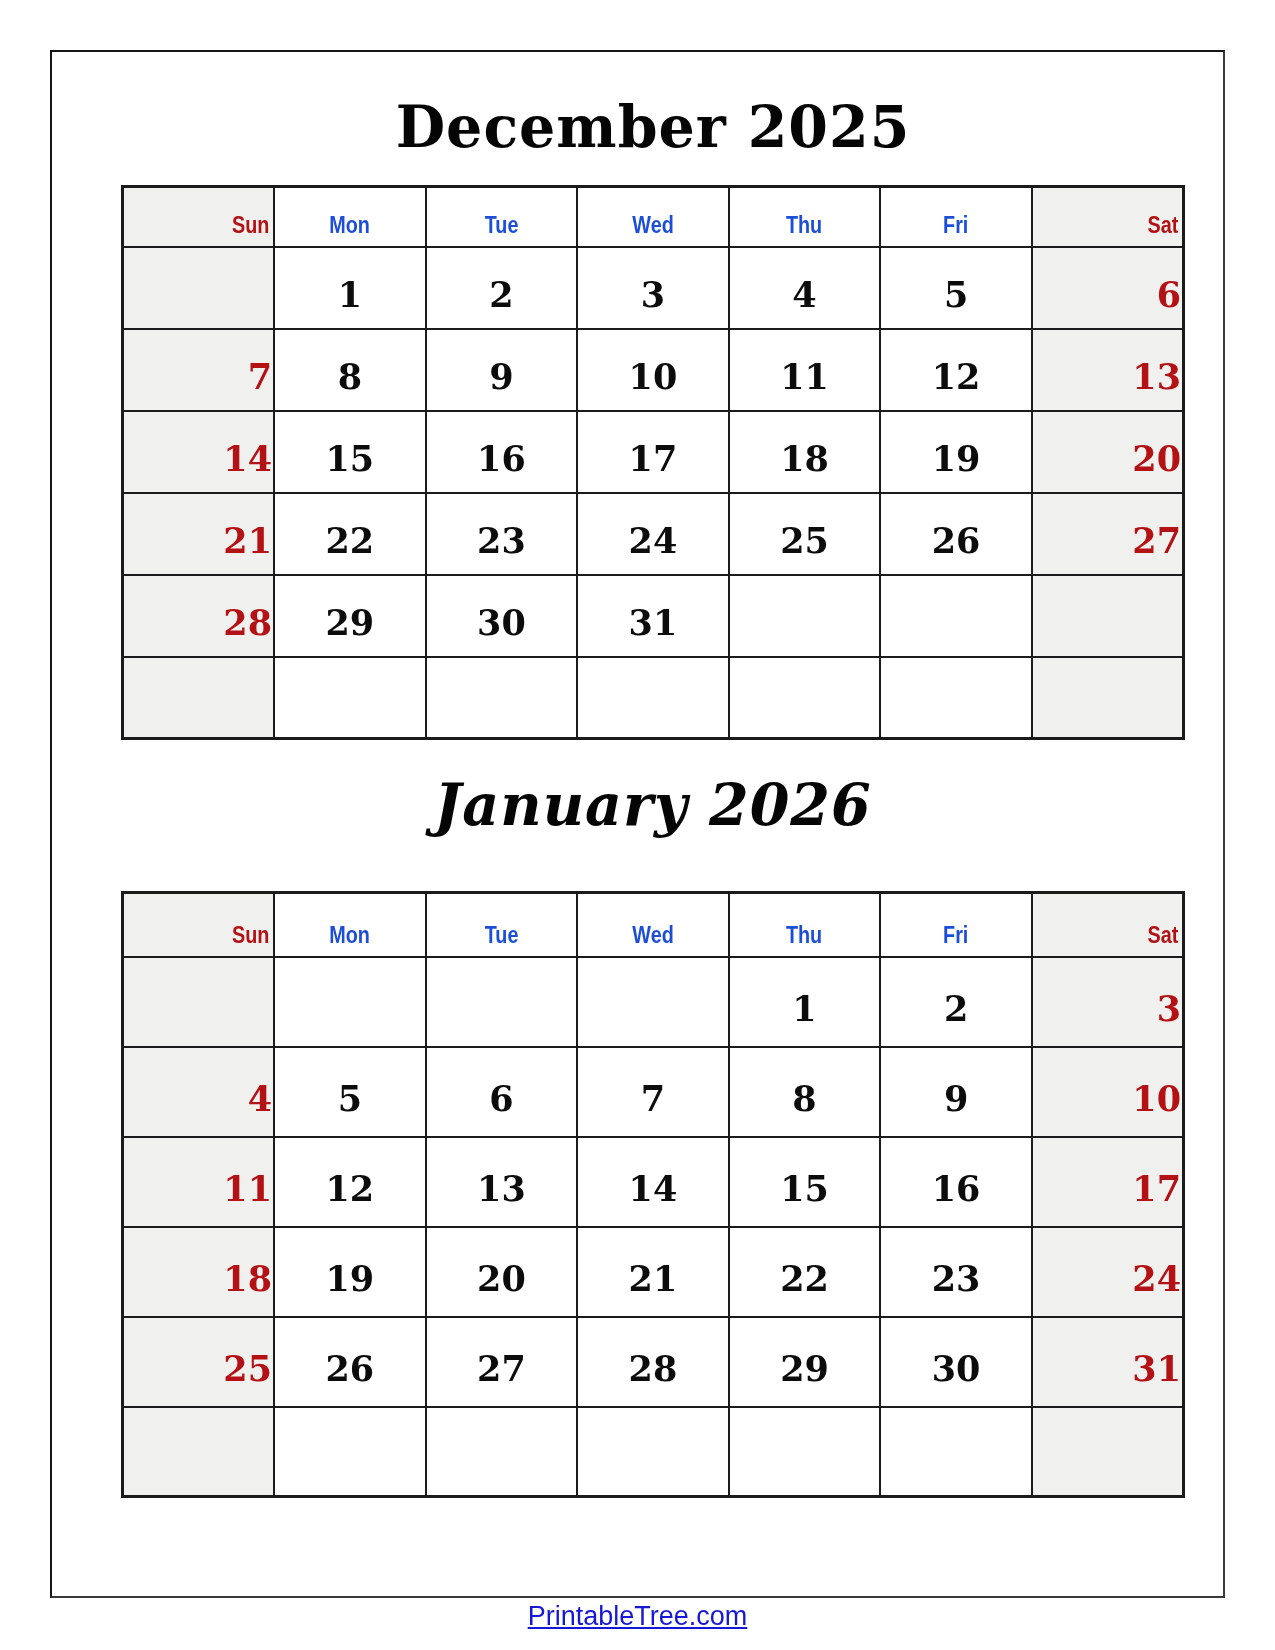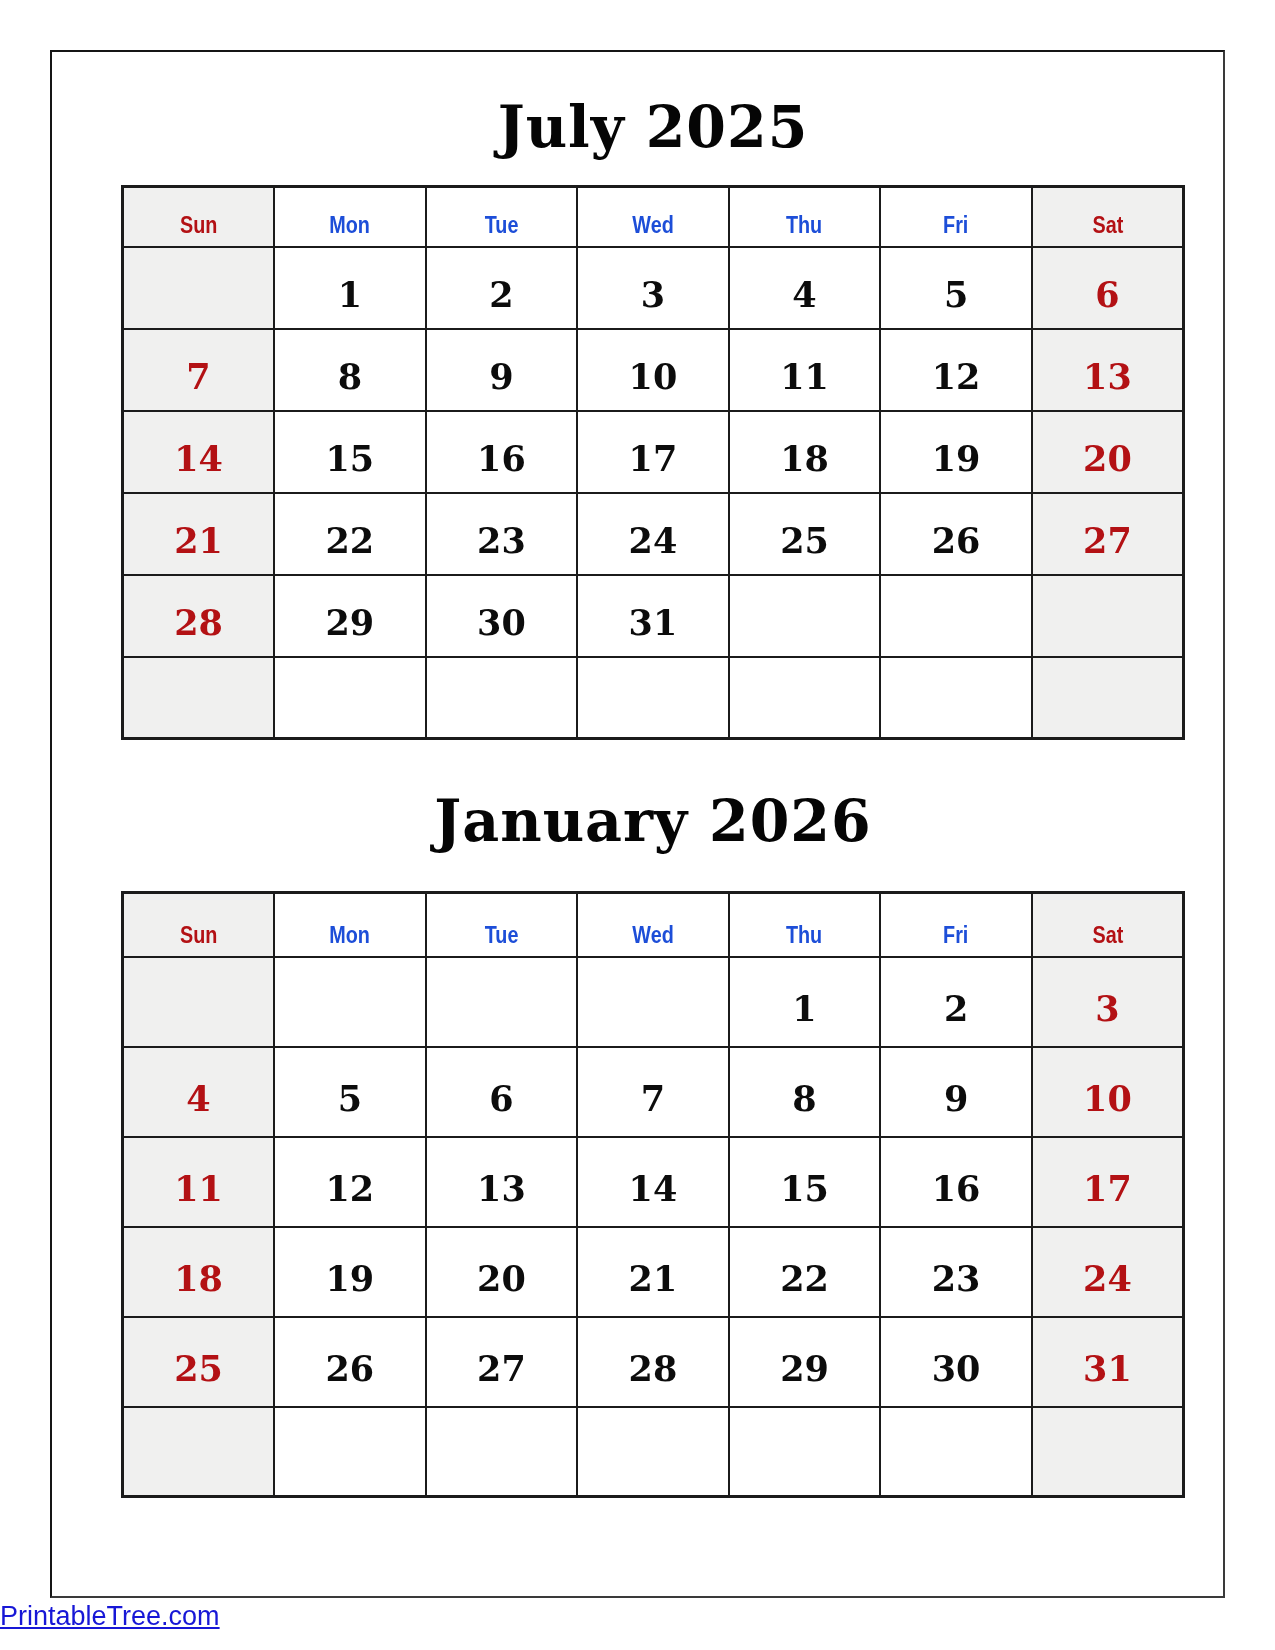--- a/index.html
+++ b/index.html
@@ -12,21 +12,21 @@
     position:absolute;left:50px;top:50px;width:1175px;height:1548px;
     border:2px solid #3a3a3a;border-top:2px solid #151515;border-left:2px solid #151515;
   }
   .month-title{
     position:absolute;left:121px;width:1064px;margin:0;
     text-align:center;
     font-family:"DejaVu Serif", serif;font-weight:bold;
     font-size:57px;line-height:70px;color:#050505;letter-spacing:1px;
   }
   .title-dec{top:92px;}
-  .title-jan{top:786px;}
+  .title-jan{top:770px;font-style:italic;}
   table.cal-table{
     position:absolute;left:121px;width:1064px;
     border-collapse:collapse;table-layout:fixed;
     border:3px solid #1b1b1b;
   }
   .table-dec{top:185px;}
   .table-jan{top:891px;}
   .cal-table th,.cal-table td{
     border:2px solid #1b1b1b;text-align:center;
   }
@@ -39,33 +39,33 @@
   .table-dec th{height:60px;}
   .table-jan th{height:64px;}
   .cal-table td{
     vertical-align:middle;padding-top:14px;
     font-family:"DejaVu Serif", serif;font-weight:bold;
     font-size:35px;line-height:1;color:#0c0c0c;
   }
   .table-dec td{height:82px;}
   .table-jan td{height:90px;}
   .cal-table .we{background:#f0f0ef;}
-  .cal-table th.we,.cal-table td.we{color:#b31114;}
+  .cal-table th.we,.cal-table td.we{color:#b31114;text-align:right;}
   .footer-link{
     position:absolute;left:0;right:0;top:1601px;
-    font-family:"Liberation Sans", sans-serif;
+    text-align:center;font-family:"Liberation Sans", sans-serif;
     font-size:27px;color:#1717d6;text-decoration:underline;cursor:pointer;
   }
 </style>
 </head>
 <body>
 
 <div class="page-frame"></div>
 
-<h1 class="month-title title-dec">July 2025</h1>
+<h1 class="month-title title-dec">December 2025</h1>
 
 <table class="cal-table table-dec">
     <thead>
       <tr>
         <th class="we"><span class="dayname">Sun</span></th>
         <th><span class="dayname">Mon</span></th>
         <th><span class="dayname">Tue</span></th>
         <th><span class="dayname">Wed</span></th>
         <th><span class="dayname">Thu</span></th>
         <th><span class="dayname">Fri</span></th>

